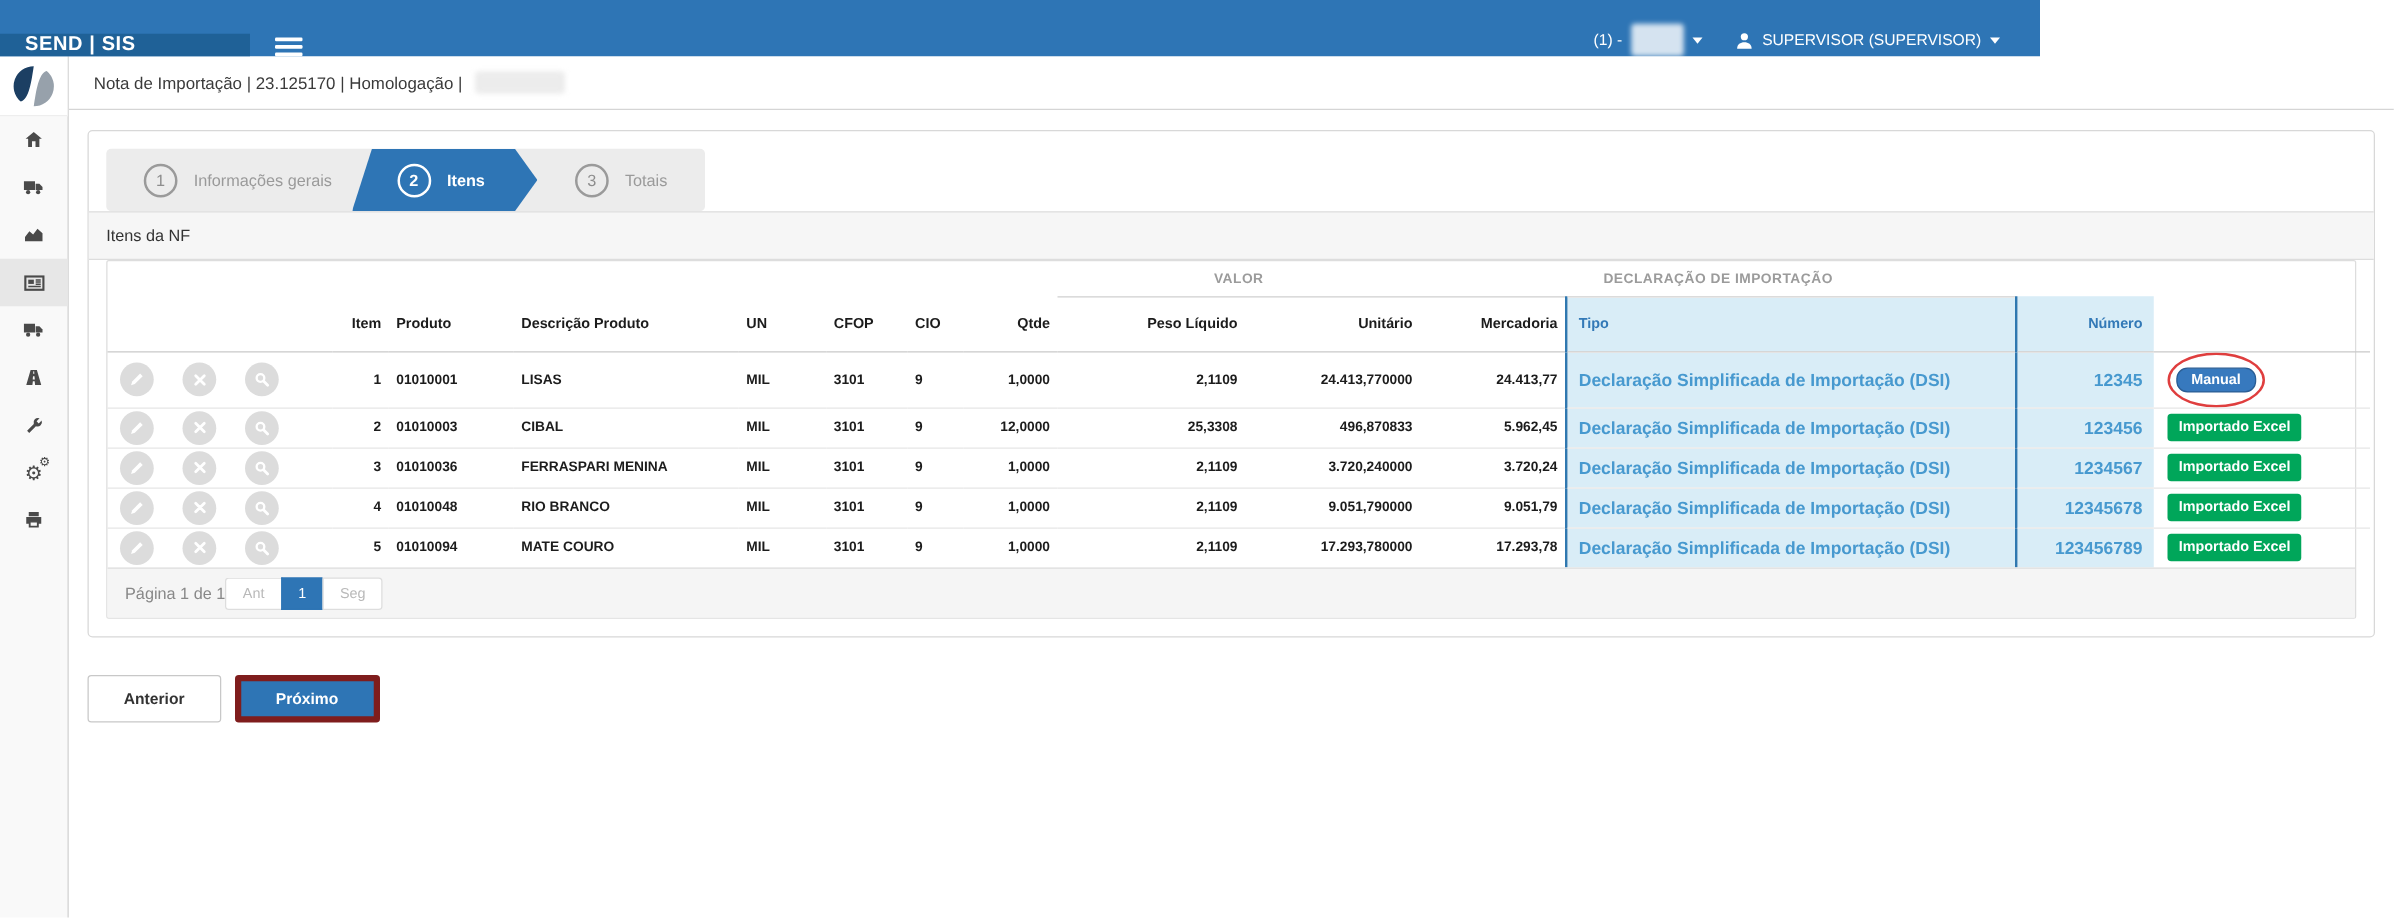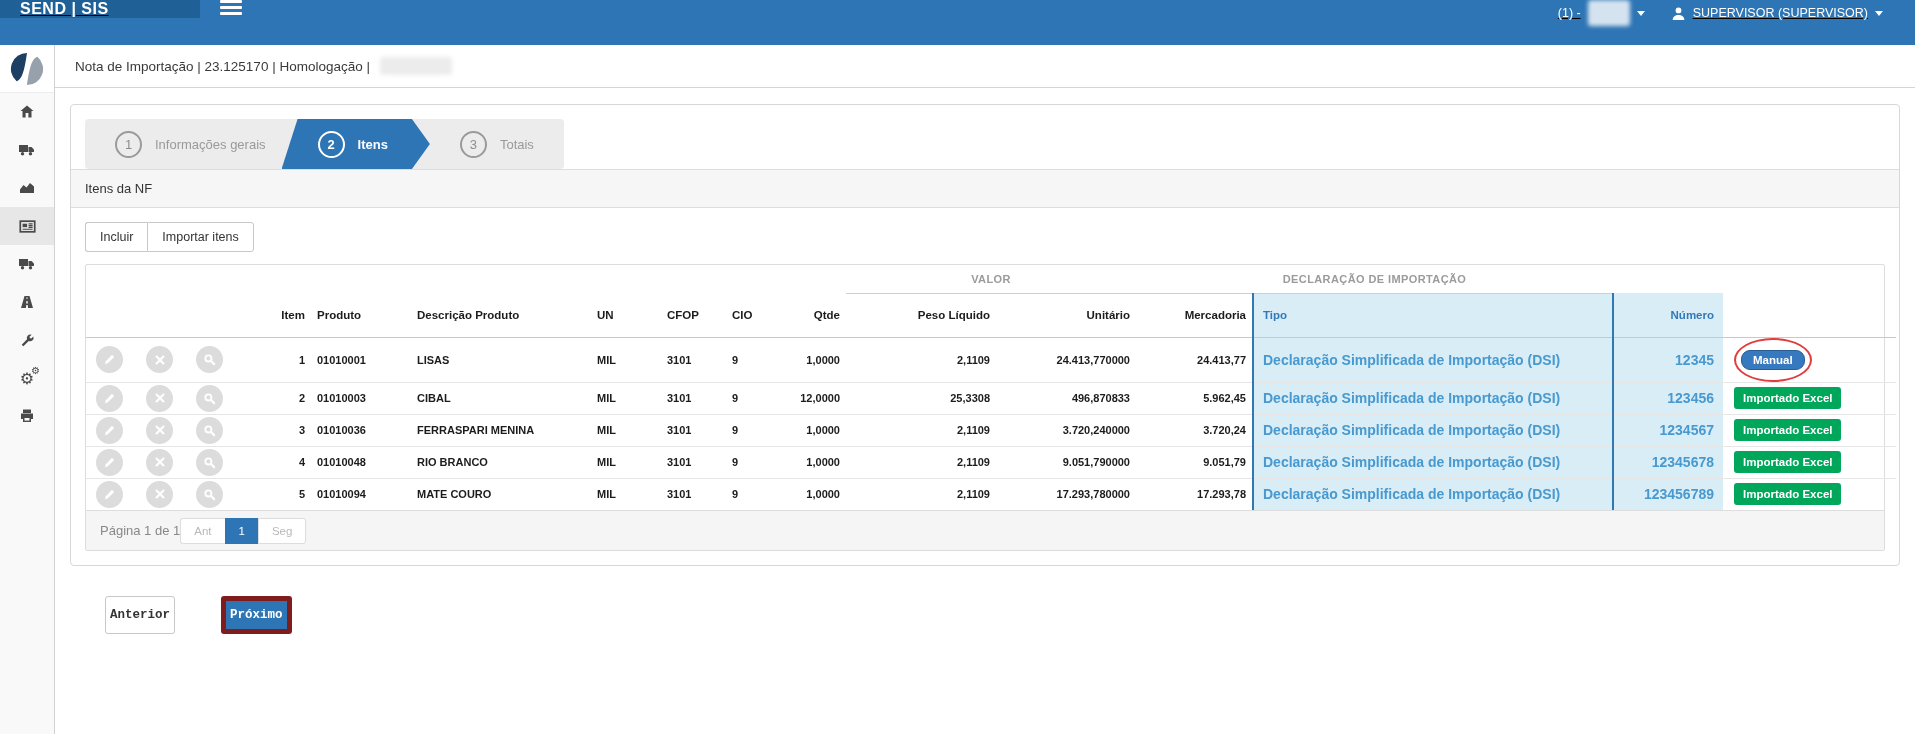--- a/index.html
+++ b/index.html
@@ -1,21 +1,21 @@
 <!DOCTYPE html>
 <html><head>
 <meta charset="utf-8">
 <style>
   * { margin:0; padding:0; box-sizing:border-box; }
   html,body { width:1915px; height:734px; overflow:hidden; background:#fff;
               font-family:"Liberation Sans", sans-serif; }
 
   
-  .navbar { position:absolute; top:0; left:0; width:1915px; height:45px;
-            background:#2e75b5; display:flex; align-items:flex-start; z-index:30;text-decoration:underline; }
+  .navbar { position:absolute; top:0; left:0; width:1632px; height:45px;
+            background:#2e75b5; display:flex; align-items:flex-end; z-index:30; }
   .brand { width:200px; background:#1f6197; color:#fff; font-size:16px; font-weight:bold;
            display:flex; align-items:center; padding-left:20px; letter-spacing:.5px; }
   .hamburger { width:50px; display:flex; flex-direction:column; justify-content:center;
                align-items:center; gap:3px; cursor:pointer; margin-left:6px; }
   .hamburger span { display:block; width:22px; height:3px; background:#fff; border-radius:1px; }
   .nav-right { margin-left:auto; display:flex; align-items:center; gap:26px; padding-right:32px; }
   .nav-item { display:flex; align-items:center; gap:7px; color:#fff; font-size:12.5px; cursor:pointer; }
   .redact { display:inline-block; background:rgba(255,255,255,.8); filter:blur(2px);
             border-radius:3px; }
   .redact.nav { width:42px; height:26px; }
@@ -105,22 +105,22 @@
               align-items:center; justify-content:flex-start; padding:0 12px 0 14px; }
   .pg-label { font-size:13px; color:#888; }
   .pg-group { display:flex; }
   .pg-btn { font-family:inherit; font-size:11.5px; padding:6px 13px; background:#fff;
             border:1px solid #ddd; color:#b9b9b9; cursor:pointer; border-right-width:0; }
   .pg-btn:first-child { border-radius:3px 0 0 3px; }
   .pg-btn:last-child { border-radius:0 3px 3px 0; border-right-width:1px; }
   .pg-btn.cur { background:#2e75b5; color:#fff; border-color:#2e75b5; }
 
   .foot-btns { margin:30px 0 0 15px; display:flex; gap:11px; }
-  .fbtn { font-family:Liberation Mono, monospace; font-size:12.5px; font-weight:bold; padding:7px 4px;
-          border-radius:3px; cursor:pointer;margin-left:35px; }
+  .fbtn { font-family:Liberation Sans, sans-serif; font-size:12.5px; font-weight:bold; padding:7px 28px;
+          border-radius:3px; cursor:pointer; }
   .fbtn.prev { background:#fff; border:1px solid #c8c8c8; color:#333; }
   .fbtn.next { background:#2e75b5; border:5px solid #7f1d1d; color:#fff; }
 
   .usr-ico svg { display:block; }
 </style>
 </head>
 <body>
 
 <div class="navbar">
   <div class="brand">SEND | SIS</div>
@@ -247,24 +247,20 @@
       </div>
       <div class="step">
         <span class="snum">3</span>
         <span class="slabel">Totais</span>
       </div>
     </div>
 
 
     <div class="panel-head">Itens da NF</div>
 
-    <div class="toolbar btn-group">
-      <button class="btn">Incluir</button>
-      <button class="btn">Importar itens</button>
-    </div>
 
     <div class="tbl-wrap">
       <table class="tbl">
         <colgroup>
           <col style="width:180px">
             <col style="width:45px">
             <col style="width:100px">
           <col style="width:180px">
             <col style="width:70px">
             <col style="width:65px">

